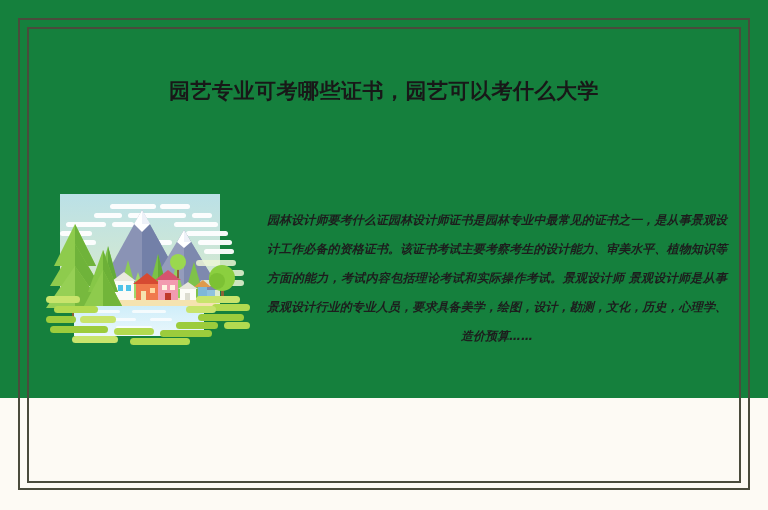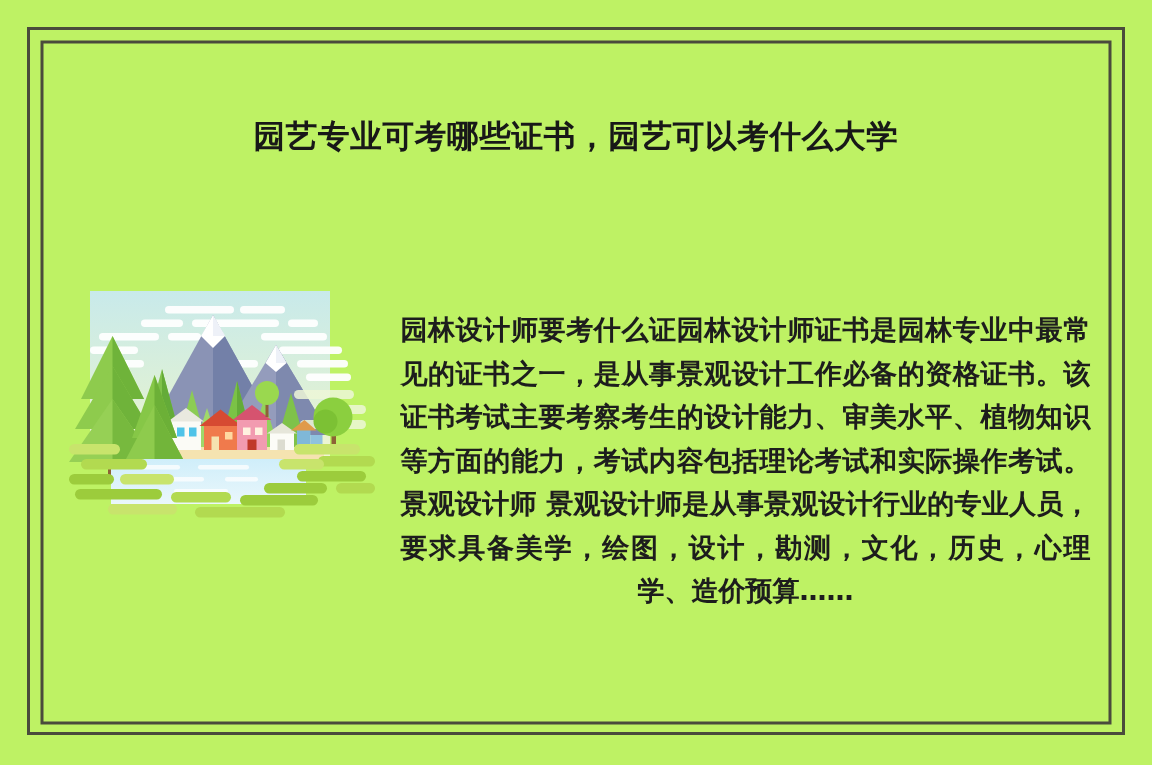--- a/index.html
+++ b/index.html
@@ -9,22 +9,22 @@
   body {
     width: 768px;
     height: 510px;
     background: #fdfaf4;
     font-family: "DejaVu Sans", "Liberation Sans", sans-serif;
     overflow: hidden;
   }
   .page {
     position: relative;
     width: 768px;
-    height: 510px;
-    background: #bef264;
+    height: 398px;
+    background: #15803d;
   }
   
   .frame-outer {
     position: absolute;
     left: 18px;
     top: 18px;
     width: 732px;
     height: 472px;
     border: 2px solid #4a4b3c;
     box-sizing: border-box;
@@ -51,28 +51,29 @@
     letter-spacing: 0.5px;
     line-height: 34px;
     font-family: "DejaVu Sans", "Liberation Sans", sans-serif;
   }
   
   .article-body {
     position: absolute;
     left: 267px;
     top: 206px;
     width: 460px;
-    font-size: 18px;
+    font-size: 12px;
     font-weight: bold;
     color: #1d1d1d;
     line-height: 29px;
     text-align: justify;
     text-align-last: center;
     text-justify: inter-ideograph;
     word-break: break-all;
+    font-style: italic;
   }
   
   .illustration {
     position: absolute;
     left: 46px;
     top: 188px;
     width: 204px;
     height: 160px;
   }
   .illustration svg { display: block; }

